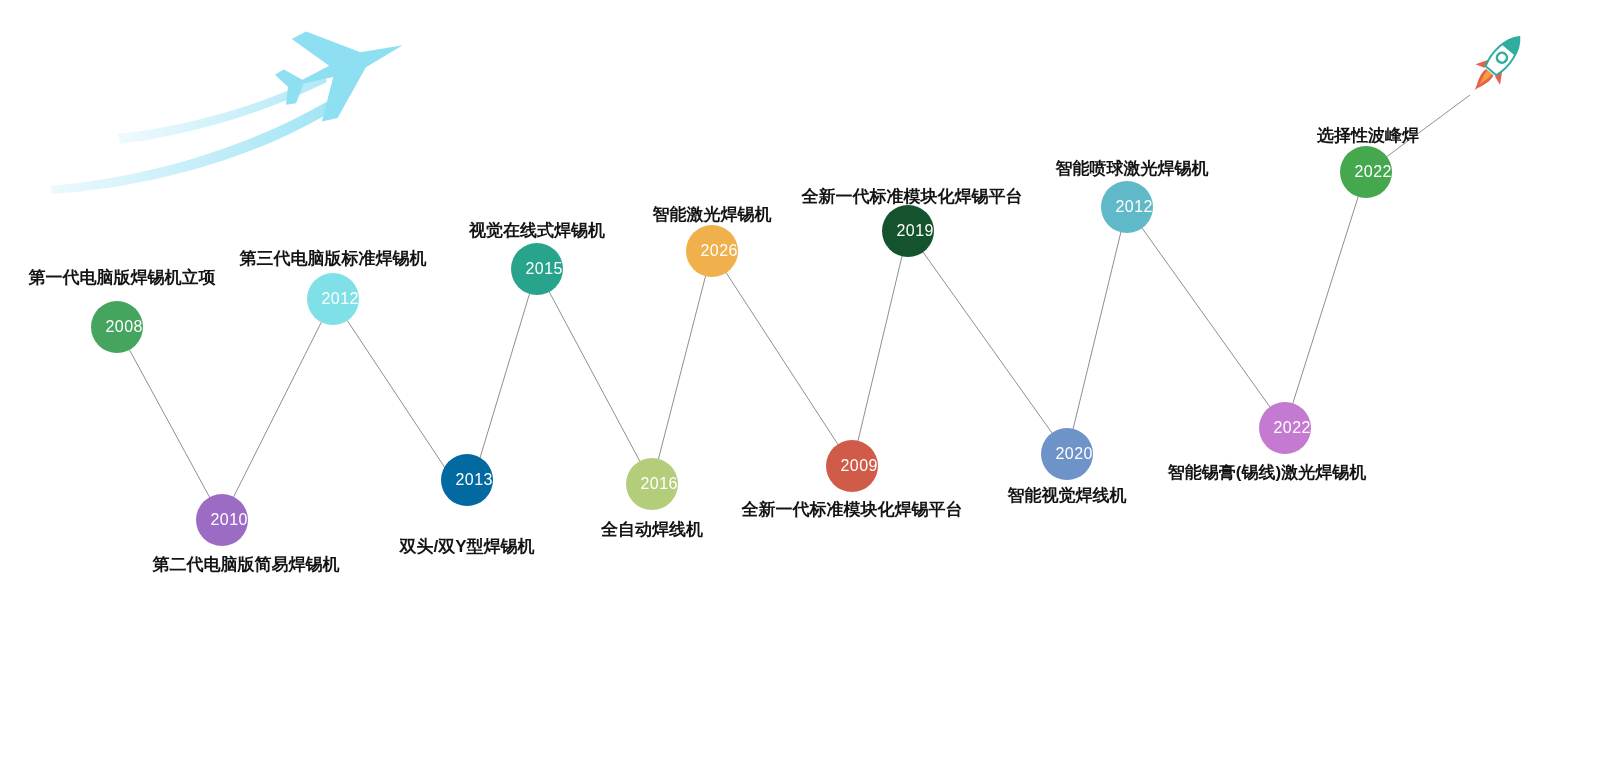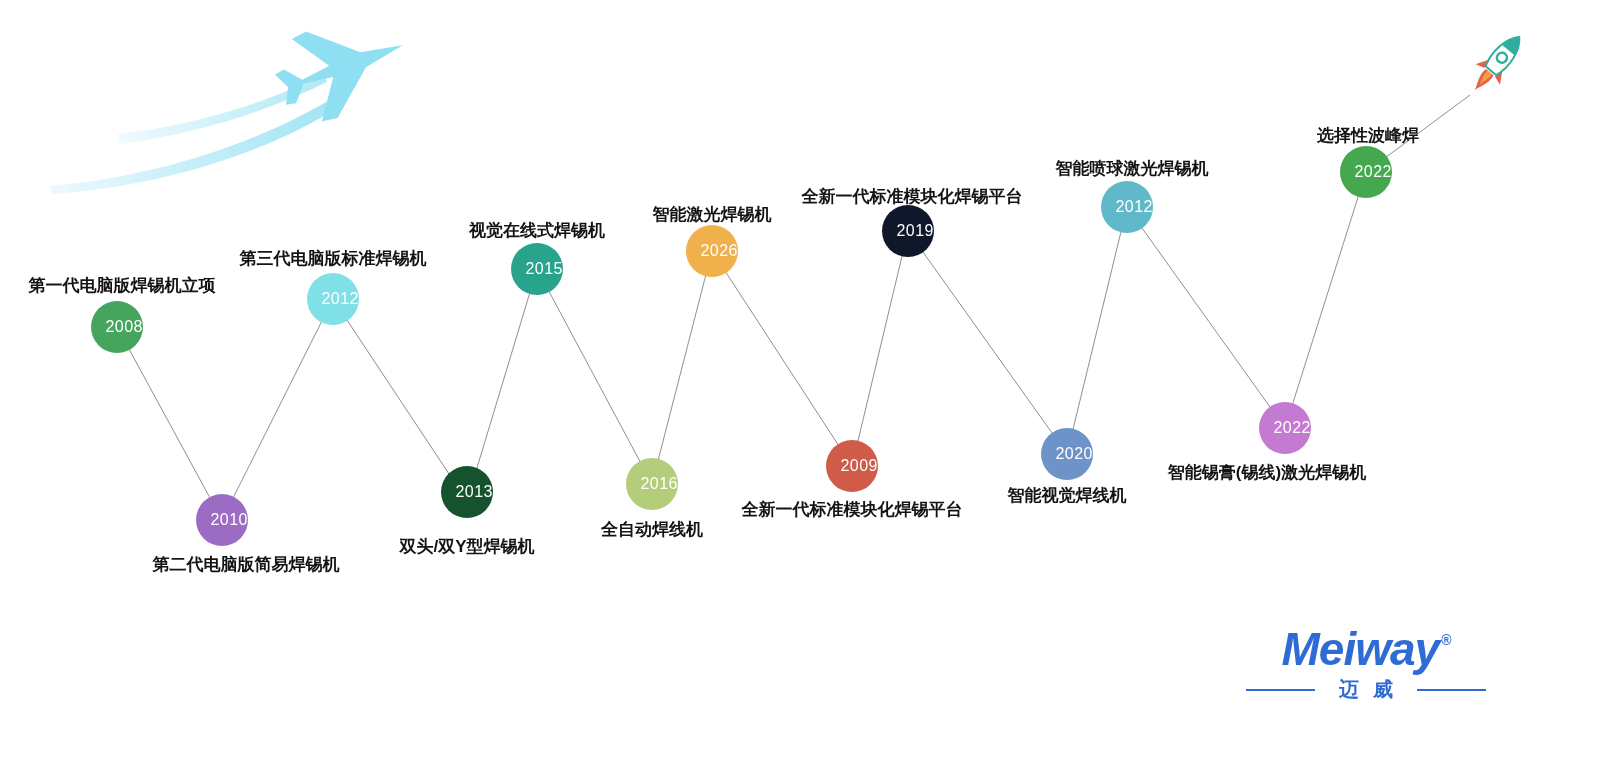--- a/index.html
+++ b/index.html
@@ -65,67 +65,59 @@
 
   <div class="node" style="left: 91px; top: 301px; background-color: rgb(69, 165, 94);">
       <span class="year">2008</span>
     </div>
   <div class="node" style="left: 196px; top: 494px; background-color: rgb(156, 108, 197);">
       <span class="year">2010</span>
     </div>
   <div class="node" style="left: 307px; top: 273px; background-color: rgb(127, 225, 231);">
       <span class="year">2012</span>
     </div>
-  <div class="node" style="left: 441px; top: 466px; background-color: #14532d;">
+  <div class="node" style="left: 441px; top: 454px; background-color: #0369a1;">
       <span class="year">2013</span>
     </div>
   <div class="node" style="left: 511px; top: 243px; background-color: rgb(40, 163, 140);">
       <span class="year">2015</span>
     </div>
   <div class="node" style="left: 626px; top: 458px; background-color: rgb(180, 205, 122);">
       <span class="year">2016</span>
     </div>
   <div class="node" style="left: 686px; top: 225px; background-color: rgb(240, 176, 75);">
       <span class="year">2026</span>
     </div>
   <div class="node" style="left: 826px; top: 440px; background-color: rgb(209, 91, 73);">
       <span class="year">2009</span>
     </div>
-  <div class="node" style="left: 882px; top: 205px; background-color: #0f172a;">
+  <div class="node" style="left: 882px; top: 205px; background-color: #14532d;">
       <span class="year">2019</span>
     </div>
   <div class="node" style="left: 1041px; top: 428px; background-color: rgb(110, 147, 200);">
       <span class="year">2020</span>
     </div>
   <div class="node" style="left: 1101px; top: 181px; background-color: rgb(96, 185, 200);">
       <span class="year">2012</span>
     </div>
   <div class="node" style="left: 1259px; top: 402px; background-color: rgb(197, 122, 209);">
       <span class="year">2022</span>
     </div>
   <div class="node" style="left: 1340px; top: 146px; background-color: rgb(69, 168, 79);">
       <span class="year">2022</span>
     </div>
 
-  <div class="label" style="left:122px; top:274px;text-align:right;">第一代电脑版焊锡机立项</div>
+  <div class="label" style="left:122px; top:266px;text-align:right;">第一代电脑版焊锡机立项</div>
   <div class="label" style="left:222px; top:553px;margin-left:24px;">第二代电脑版简易焊锡机</div>
   <div class="label" style="left:333px; top:247px;">第三代电脑版标准焊锡机</div>
   <div class="label" style="left:467px; top:535px;">双头/双Y型焊锡机</div>
   <div class="label" style="left:537px; top:219px;">视觉在线式焊锡机</div>
   <div class="label" style="left:652px; top:518px;">全自动焊线机</div>
   <div class="label" style="left:712px; top:203px;">智能激光焊锡机</div>
   <div class="label" style="left:852px; top:498px;">全新一代标准模块化焊锡平台</div>
   <div class="label" style="left:912px; top:185px;">全新一代标准模块化焊锡平台</div>
   <div class="label" style="left:1067px;top:484px;">智能视觉焊线机</div>
   <div class="label" style="left:1132px;top:157px;">智能喷球激光焊锡机</div>
   <div class="label" style="left:1267px;top:461px;">智能锡膏(锡线)激光焊锡机</div>
   <div class="label" style="left:1368px;top:124px;">选择性波峰焊</div>
 
-  <div class="logo">
-    <div class="logo-brand"><span>Meiway</span><sup>®</sup></div>
-    <div class="logo-sub">
-      <span class="rule"></span>
-      <span class="cn">迈威</span>
-      <span class="rule"></span>
-    </div>
-  </div>
 
 </div>
 
 </body></html>

